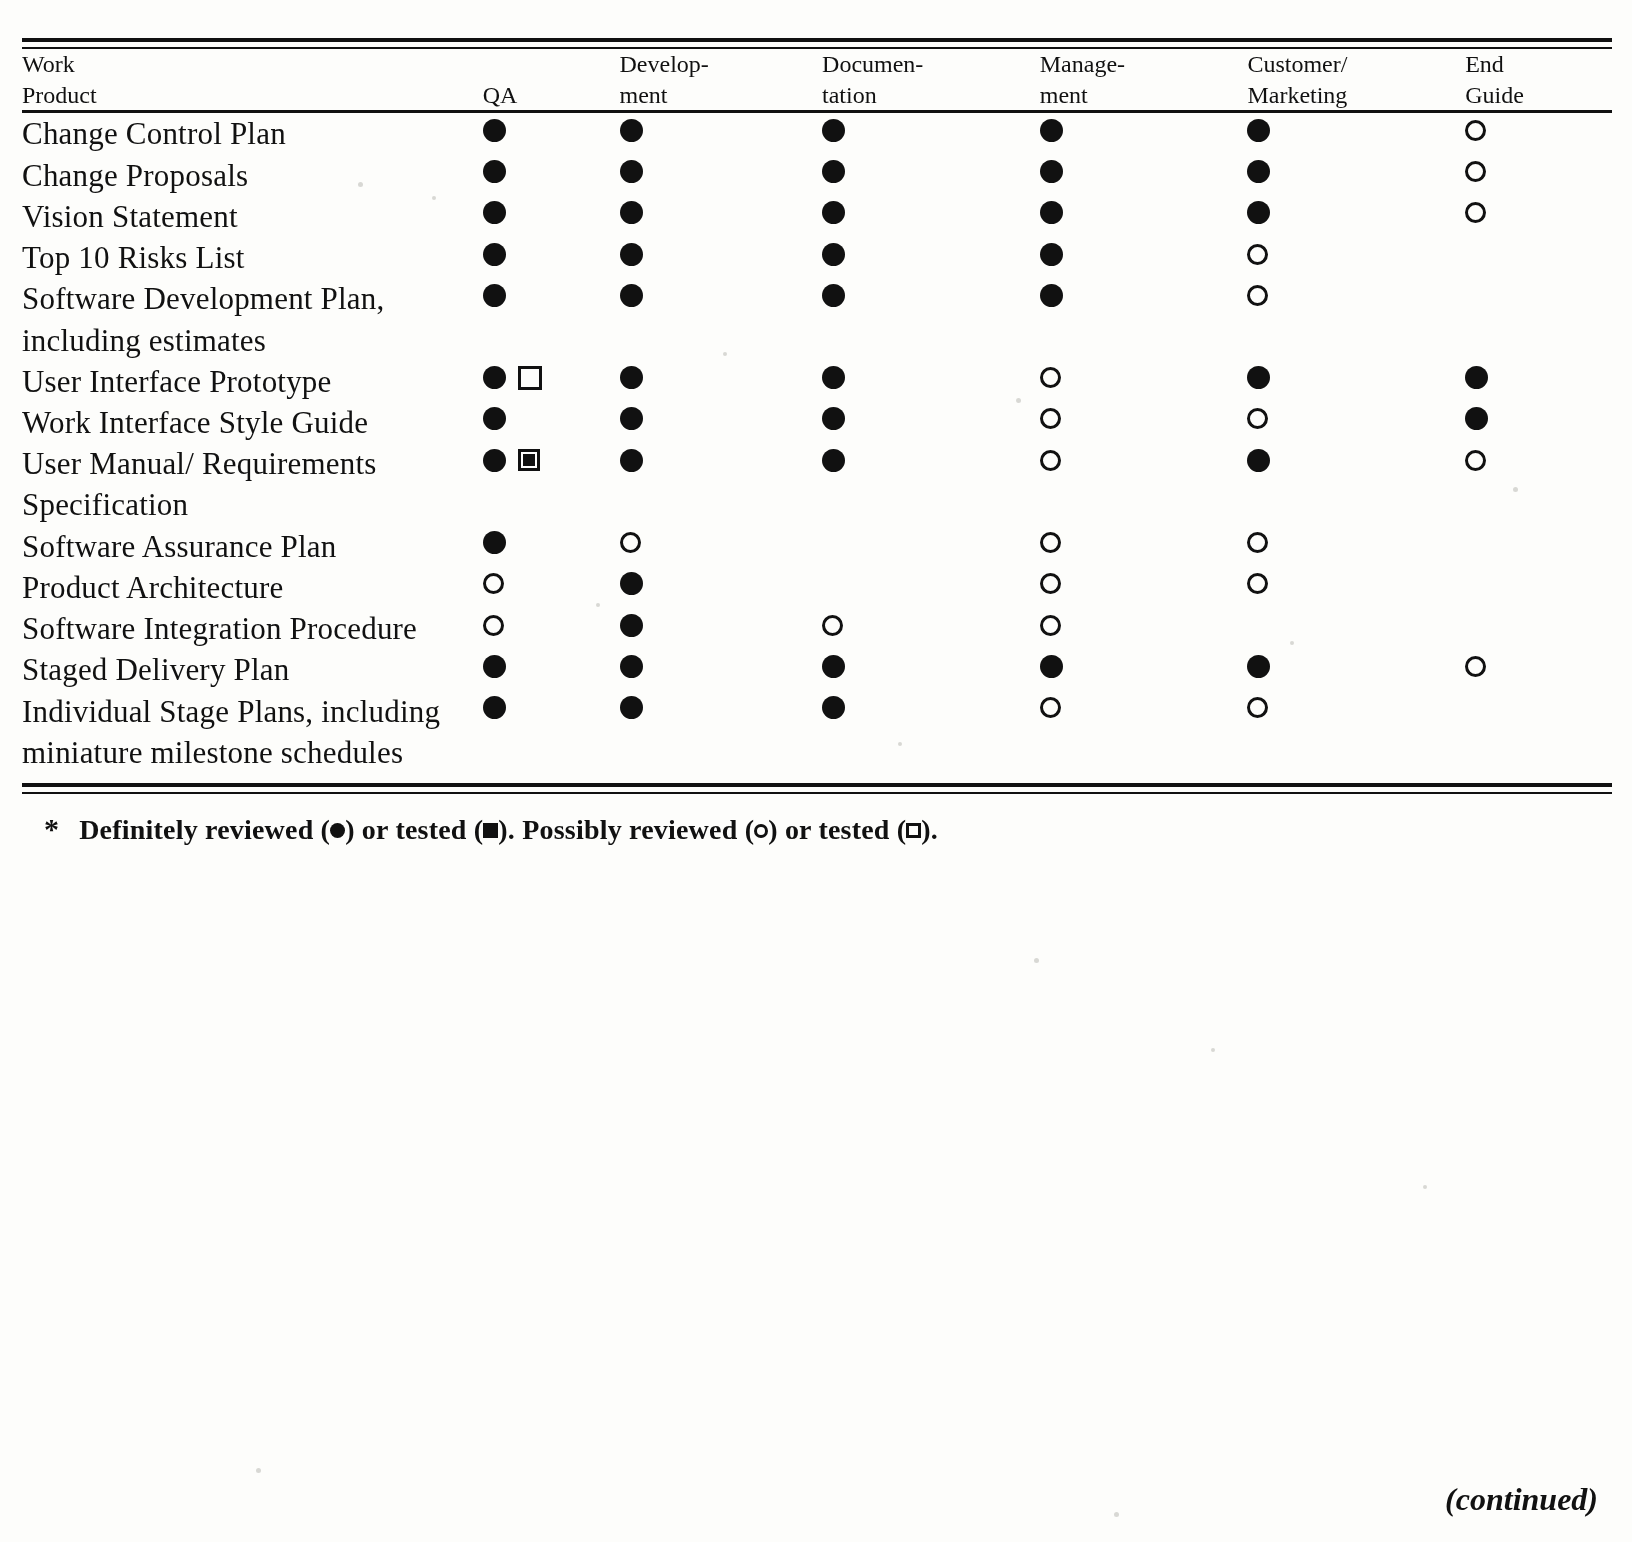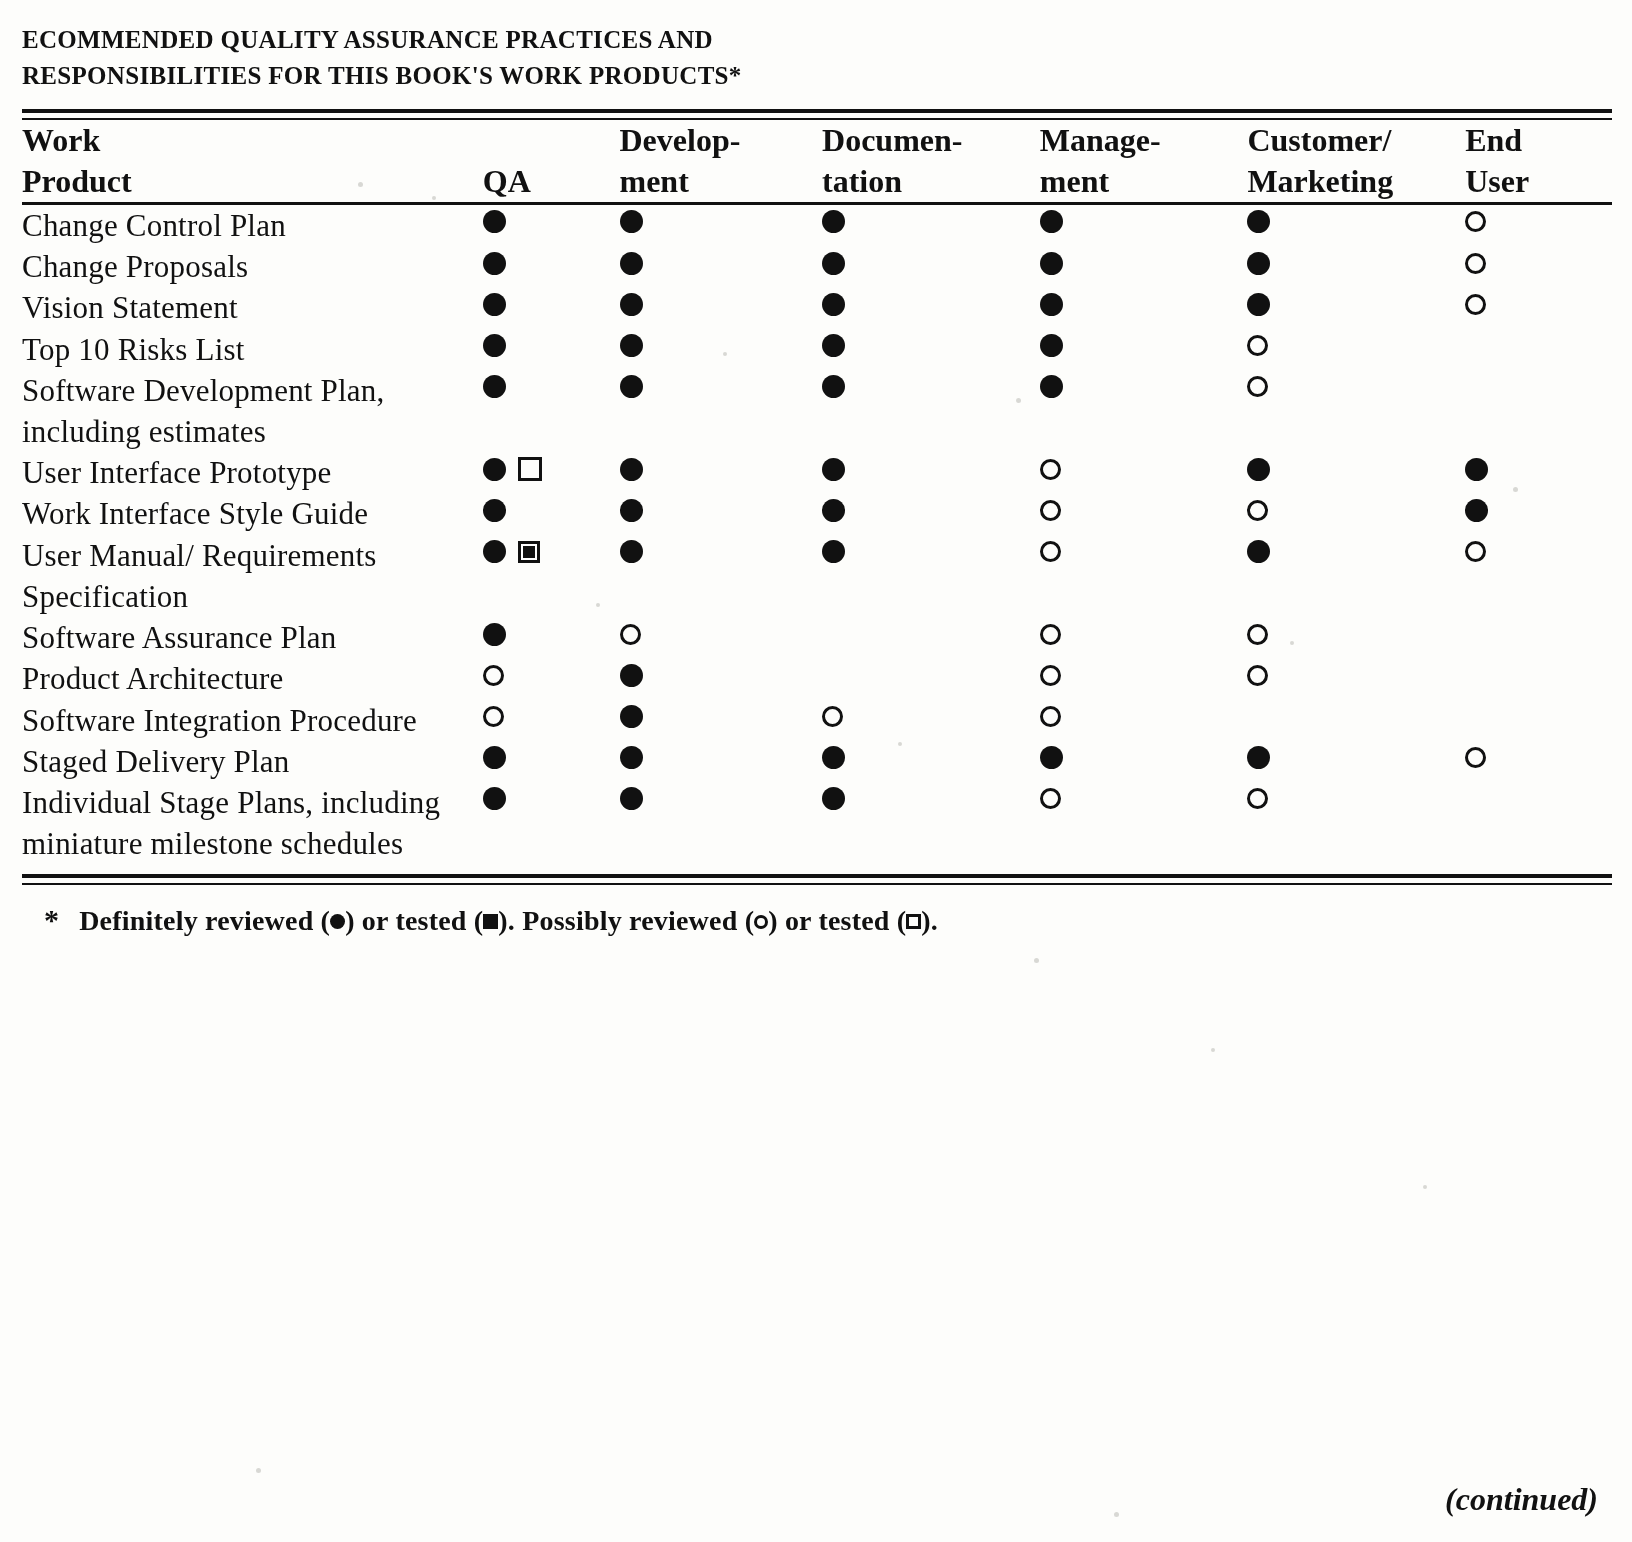--- a/index.html
+++ b/index.html
@@ -83,22 +83,22 @@
   }
   col.c-product { width: 455px; }
   col.c-qa      { width: 135px; }
   col.c-dev     { width: 200px; }
   col.c-doc     { width: 215px; }
   col.c-mgmt    { width: 205px; }
   col.c-cust    { width: 215px; }
   col.c-end     { width: 145px; }
 
   thead th {
-    font-weight: bold;
-    font-size: 32px;
+    font-weight: normal;
+    font-size: 24px;
     line-height: 1.28;
     text-align: left;
     padding: 12px 0 10px 0;
   }
   thead th .hl { display: block; }
   thead th.col-qa { padding-left: 0; margin-left: 10px; }
   thead th.align-mid { vertical-align: bottom; }
 
   tbody td {
     font-size: 31px;
@@ -226,24 +226,20 @@
   <div class="speck" style="left:596px;top:603px;width:4px;height:4px;"></div>
   <div class="speck" style="left:1290px;top:641px;width:4px;height:4px;"></div>
   <div class="speck" style="left:898px;top:742px;width:4px;height:4px;"></div>
   <div class="speck" style="left:1034px;top:958px;width:5px;height:5px;"></div>
   <div class="speck" style="left:1211px;top:1048px;width:4px;height:4px;"></div>
   <div class="speck" style="left:1423px;top:1185px;width:4px;height:4px;"></div>
   <div class="speck" style="left:256px;top:1468px;width:5px;height:5px;"></div>
   <div class="speck" style="left:1114px;top:1512px;width:5px;height:5px;"></div>
 
   <div class="title-block">
-    <div class="title-text">
-      <span class="ln sc-small">ECOMMENDED QUALITY ASSURANCE PRACTICES AND</span>
-      <span class="ln sc-small">RESPONSIBILITIES FOR THIS BOOK'S WORK PRODUCTS*</span>
-    </div>
   </div>
 
   <div class="rule-double"></div>
 
   <table class="qa">
     <colgroup>
       <col class="c-product">
       <col class="c-qa">
       <col class="c-dev">
       <col class="c-doc">
@@ -272,21 +268,21 @@
         <th>
           <span class="hl">Manage-</span>
           <span class="hl">ment</span>
         </th>
         <th>
           <span class="hl">Customer/</span>
           <span class="hl">Marketing</span>
         </th>
         <th>
           <span class="hl">End</span>
-          <span class="hl">User</span>
+          <span class="hl">Guide</span>
         </th>
       </tr>
     </thead>
   </table>
 
   <div class="rule-single"></div>
 
   <table class="qa">
     <colgroup>
       <col class="c-product">

